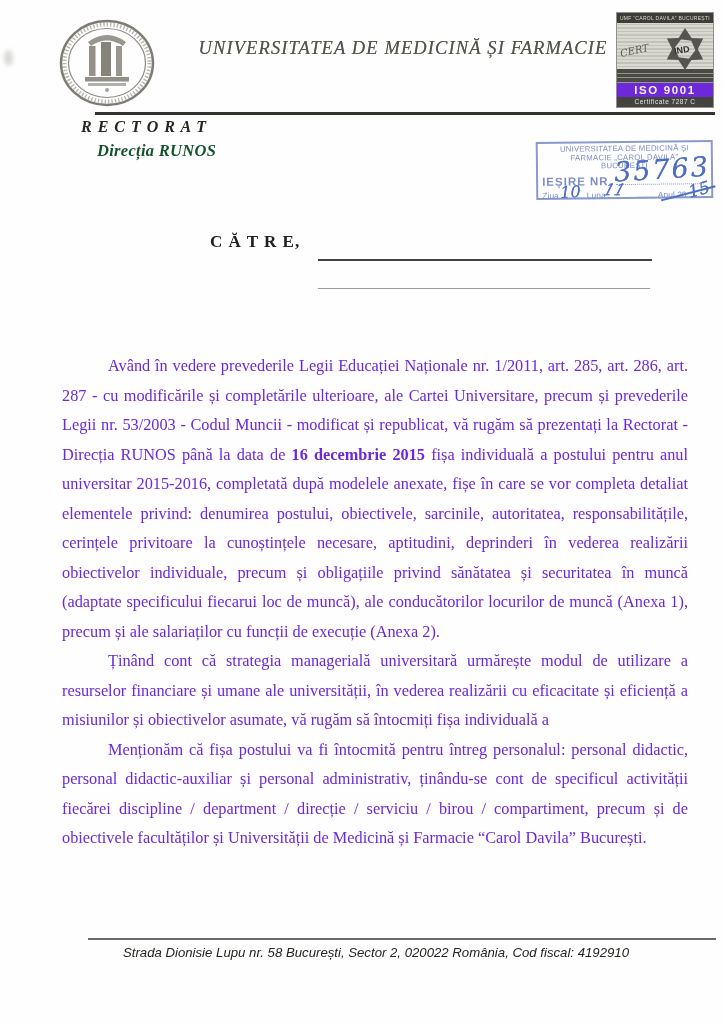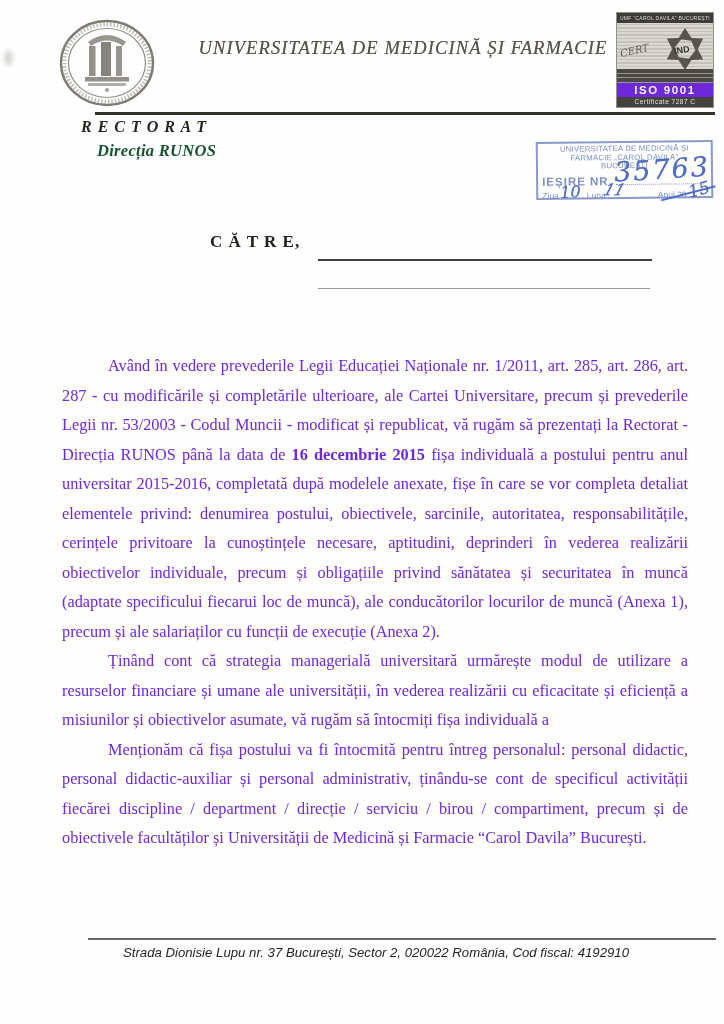--- a/index.html
+++ b/index.html
@@ -174,16 +174,16 @@
   <div class="blank-line-2"></div>
 
   <div class="letter-body">
     <p><span>Având în vedere prevederile Legii Educației Naționale nr. 1/2011, art. 285, art. 286, art. 287 - cu modificările și completările ulterioare, ale Cartei Universitare, precum și prevederile Legii nr. 53/2003 - Codul Muncii - modificat și republicat, vă rugăm să prezentați la Rectorat - Direcția RUNOS până la data de </span><b>16 decembrie 2015</b><span> fișa individuală a postului pentru anul universitar 2015-2016, completată după modelele anexate, fișe în care se vor completa detaliat elementele privind: denumirea postului, obiectivele, sarcinile, autoritatea, responsabilitățile, cerințele privitoare la cunoștințele necesare, aptitudini, deprinderi în vederea realizării obiectivelor individuale, precum și obligațiile privind sănătatea și securitatea în muncă (adaptate specificului fiecarui loc de muncă), ale conducătorilor locurilor de muncă (Anexa 1), precum și ale salariaților cu funcții de execuție (Anexa 2).</span></p>
     <p>Ținând cont că strategia managerială universitară urmărește modul de utilizare a resurselor financiare și umane ale universității, în vederea realizării cu eficacitate și eficiență a misiunilor și obiectivelor asumate, vă rugăm să întocmiți fișa individuală a</p>
     <p>Menționăm că fișa postului va fi întocmită pentru întreg personalul: personal didactic, personal didactic-auxiliar și personal administrativ, ținându-se cont de specificul activității fiecărei discipline / department / direcție / serviciu / birou / compartiment, precum și de obiectivele facultăților și Universității de Medicină și Farmacie “Carol Davila” București.</p>
   </div>
 
   <div class="footer-rule"></div>
   <div class="page-footer">
-    <div class="footer-address">Strada Dionisie Lupu nr. 37 București, Sector 2, 020022 România, Cod fiscal: 4192910</div>
+    <div class="footer-address">Strada Dionisie Lupu nr. 58 București, Sector 2, 020022 România, Cod fiscal: 4192910</div>
   </div>
 
 </div>
 
 </body></html>

